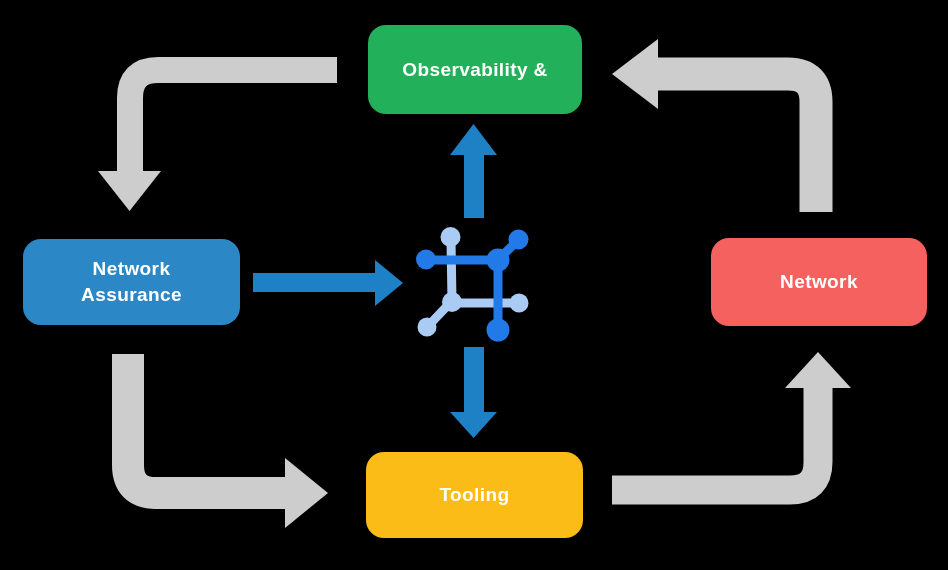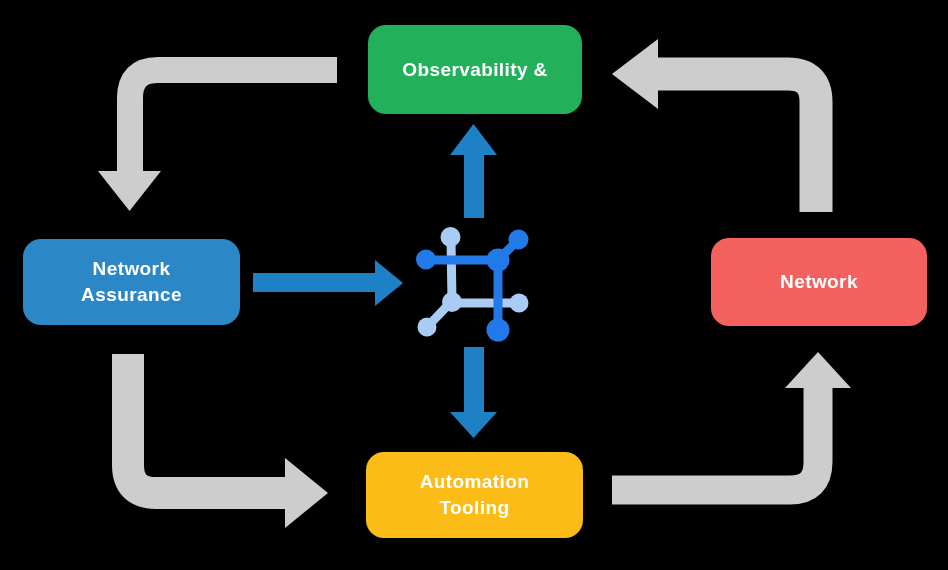--- a/index.html
+++ b/index.html
@@ -101,17 +101,16 @@
   <div class="node node-operations">
     <span>Network</span>
     <span>Assurance</span>
   </div>
 
   <div class="node node-infrastructure">
     <span>Network</span>
   </div>
 
   <div class="node node-automation">
-    <span>Automation</span>
     <span>Tooling</span>
   </div>
 
 </div>
 
 </body></html>

